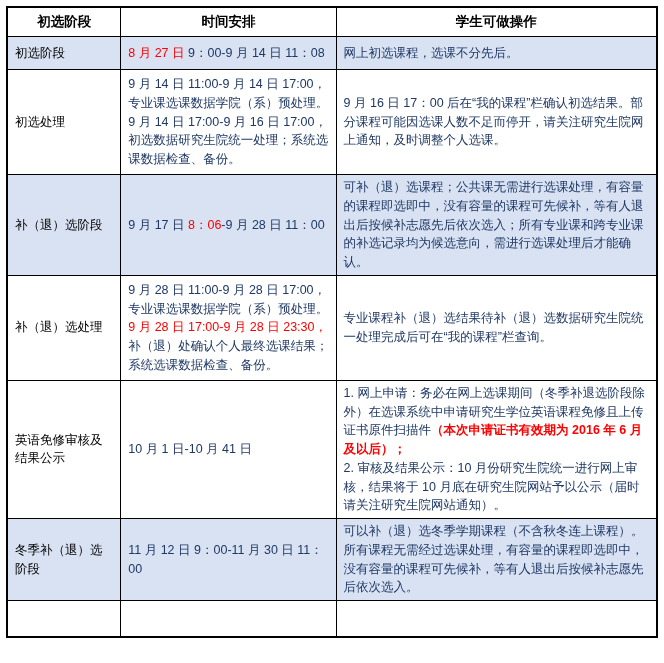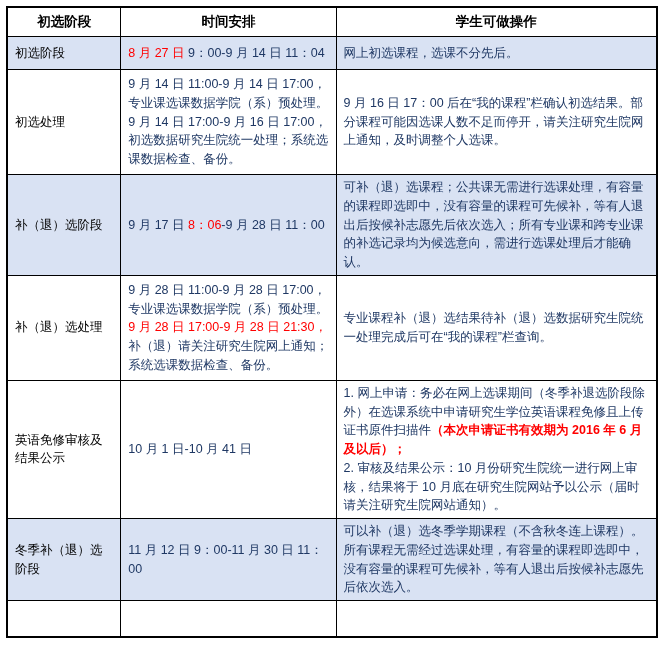--- a/index.html
+++ b/index.html
@@ -69,21 +69,21 @@
       <th>初选阶段</th>
       <th>时间安排</th>
       <th>学生可做操作</th>
     </tr>
   </thead>
   <tbody>
 
     <tr class="shaded h-r1">
       <td class="stage"><span>初选阶段</span></td>
       <td>
-        <span class="red">8 月 27 日 </span><span>9：00-9 月 14 日 11：04</span>
+        <span class="red">8 月 27 日 </span><span>9：00-9 月 14 日 11：08</span>
       </td>
       <td>
         <span>网上初选课程，选课不分先后。</span>
       </td>
     </tr>
 
     <tr class="plain h-r2">
       <td class="stage"><span>初选处理</span></td>
       <td class="loose">
         <span>9 月 14 日 11:00-9 月 14 日 17:00，专业课选课数据学院（系）预处理。9 月 14 日 17:00-9 月 16 日 17:00，初选数据研究生院统一处理；系统选课数据检查、备份。</span>
@@ -99,21 +99,21 @@
         <span>9 月 17 日 </span><span class="red">8：06</span><span>-9 月 28 日 11：00</span>
       </td>
       <td>
         <span>可补（退）选课程；公共课无需进行选课处理，有容量的课程即选即中，没有容量的课程可先候补，等有人退出后按候补志愿先后依次选入；所有专业课和跨专业课的补选记录均为候选意向，需进行选课处理后才能确认。</span>
       </td>
     </tr>
 
     <tr class="plain h-r4">
       <td class="stage"><span>补（退）选处理</span></td>
       <td class="loose">
-        <span>9 月 28 日 11:00-9 月 28 日 17:00，专业课选课数据学院（系）预处理。</span><span class="red">9 月 28 日 17:00-9 月 28 日 21:30，</span><span>补（退）请关注研究生院网上通知；系统选课数据检查、备份。</span>
+        <span>9 月 28 日 11:00-9 月 28 日 17:00，专业课选课数据学院（系）预处理。</span><span class="red">9 月 28 日 17:00-9 月 28 日 23:30，</span><span>补（退）处确认个人最终选课结果；系统选课数据检查、备份。</span>
       </td>
       <td>
         <span>专业课程补（退）选结果待补（退）选数据研究生院统一处理完成后可在“我的课程”栏查询。</span>
       </td>
     </tr>
 
 
     <tr class="plain h-r6">
       <td class="stage"><span>英语免修审核及结果公示</span></td>
       <td>

